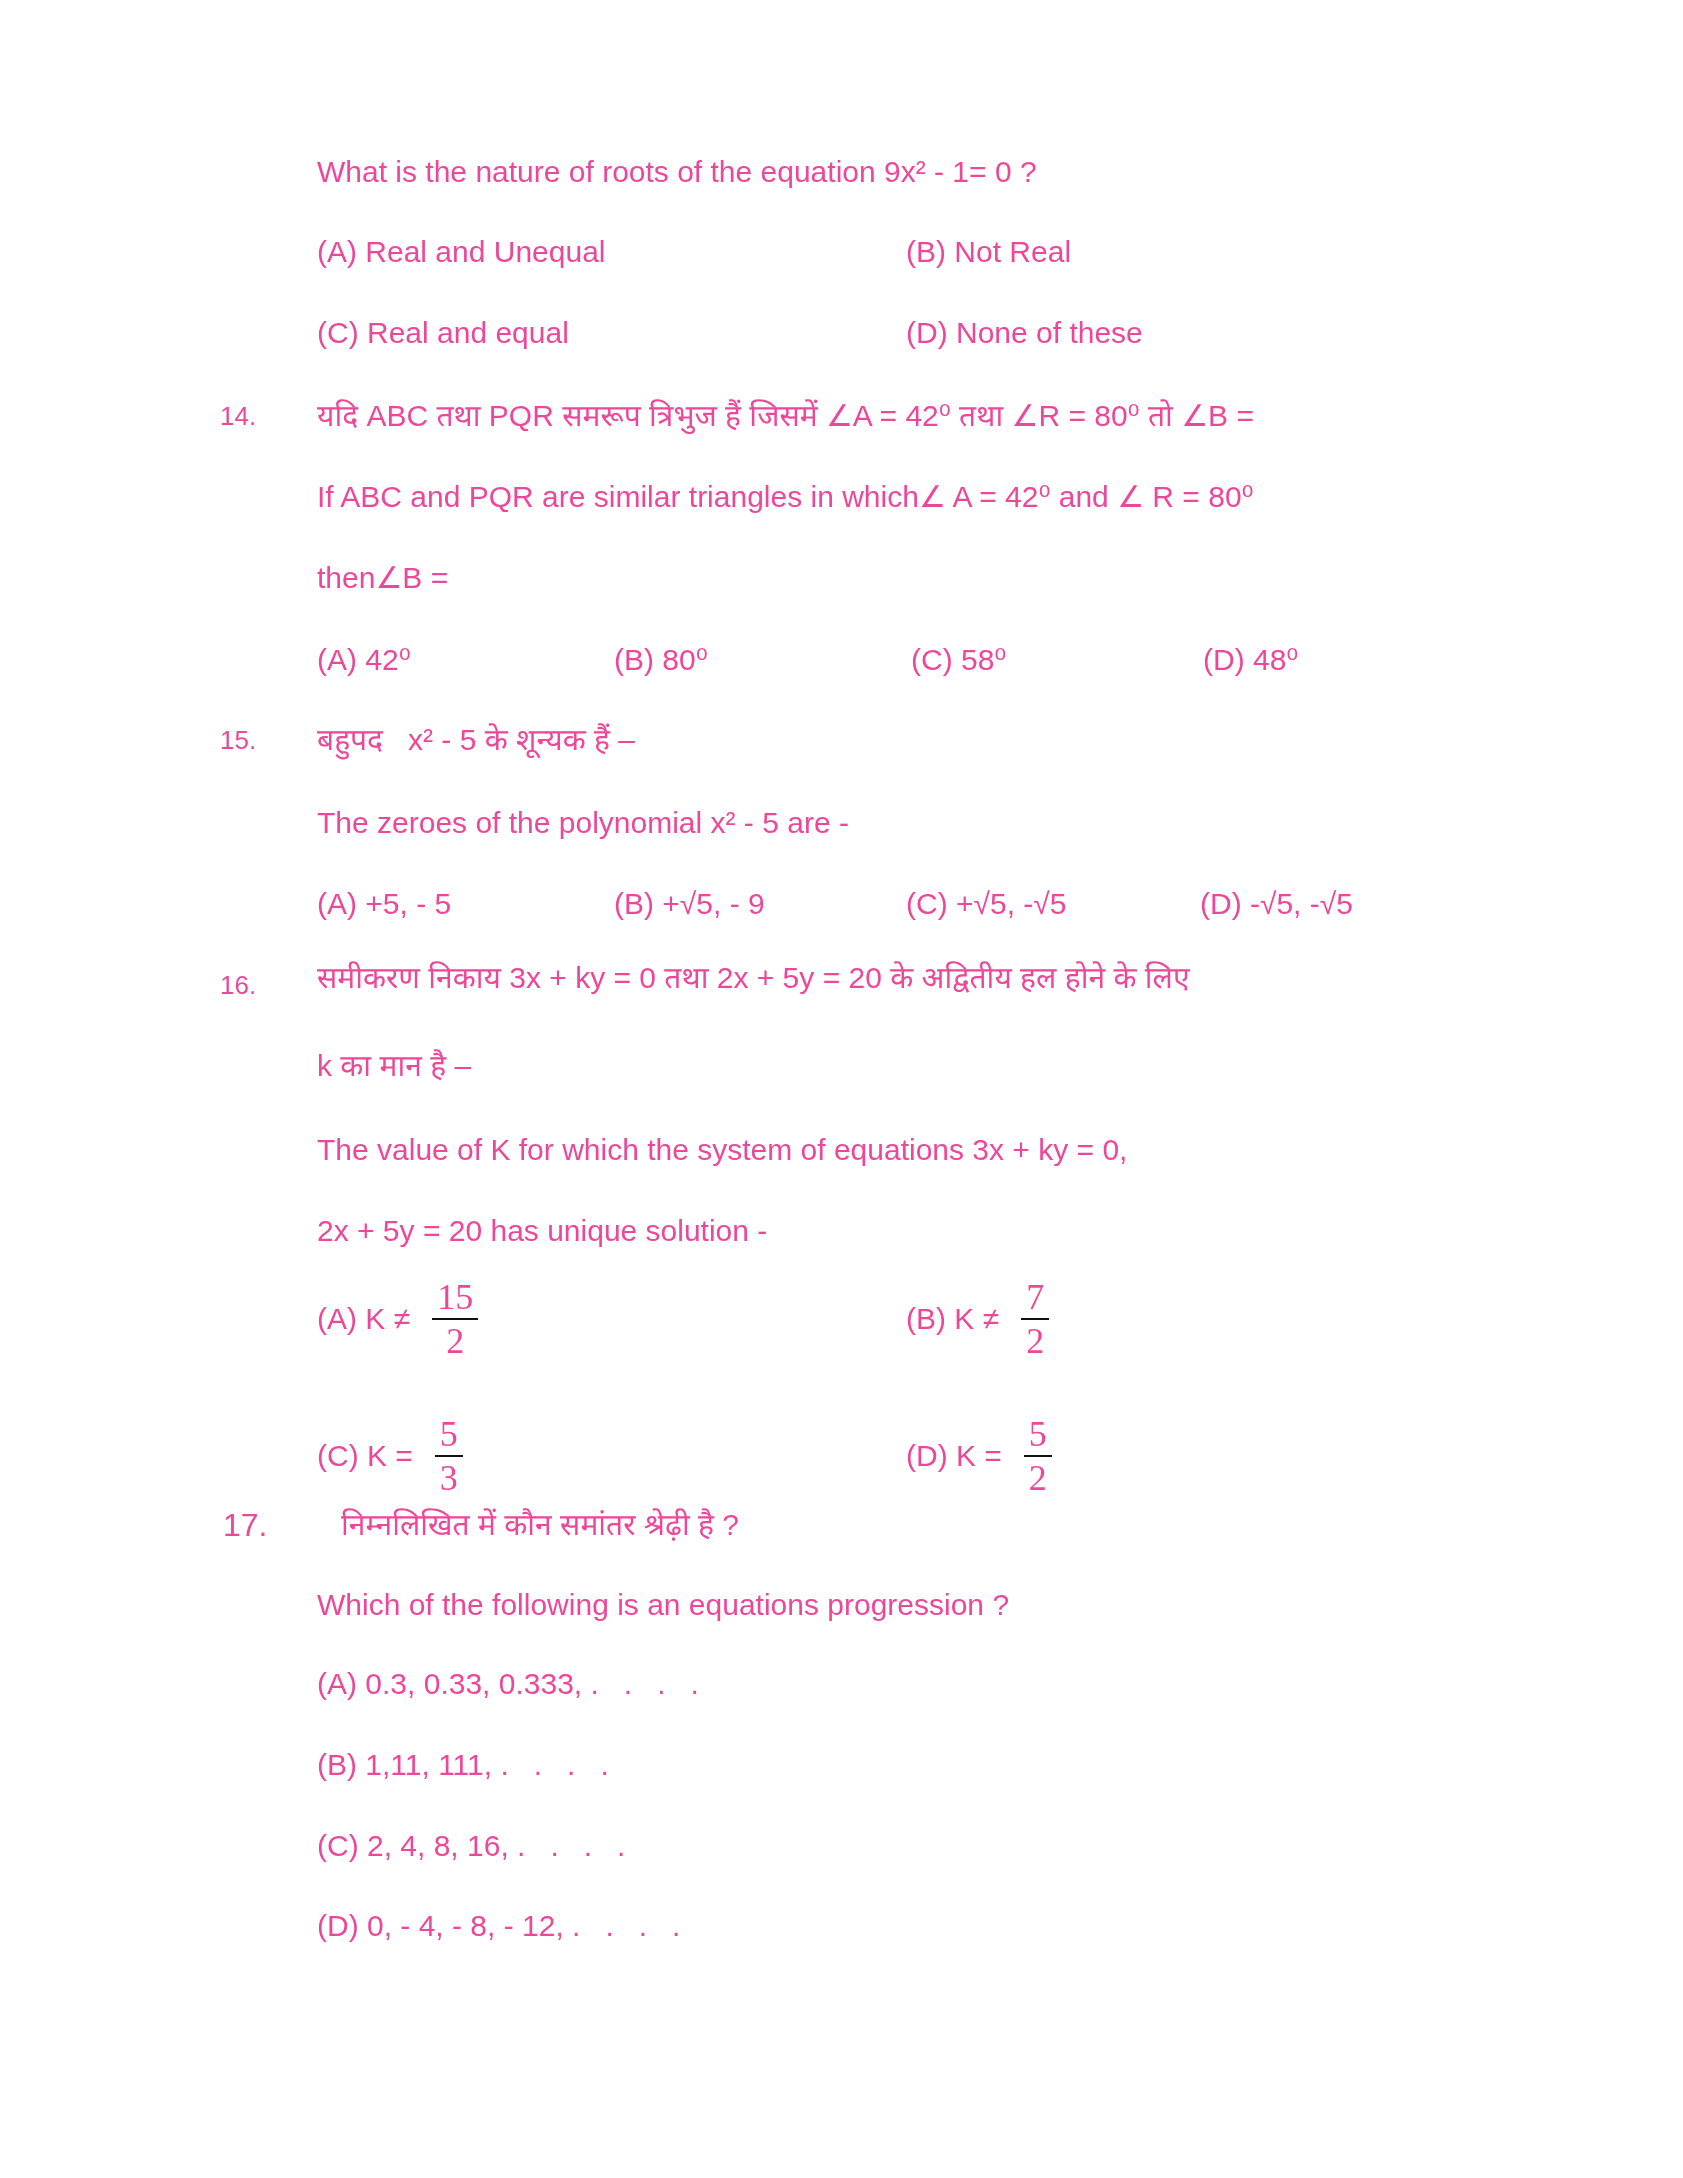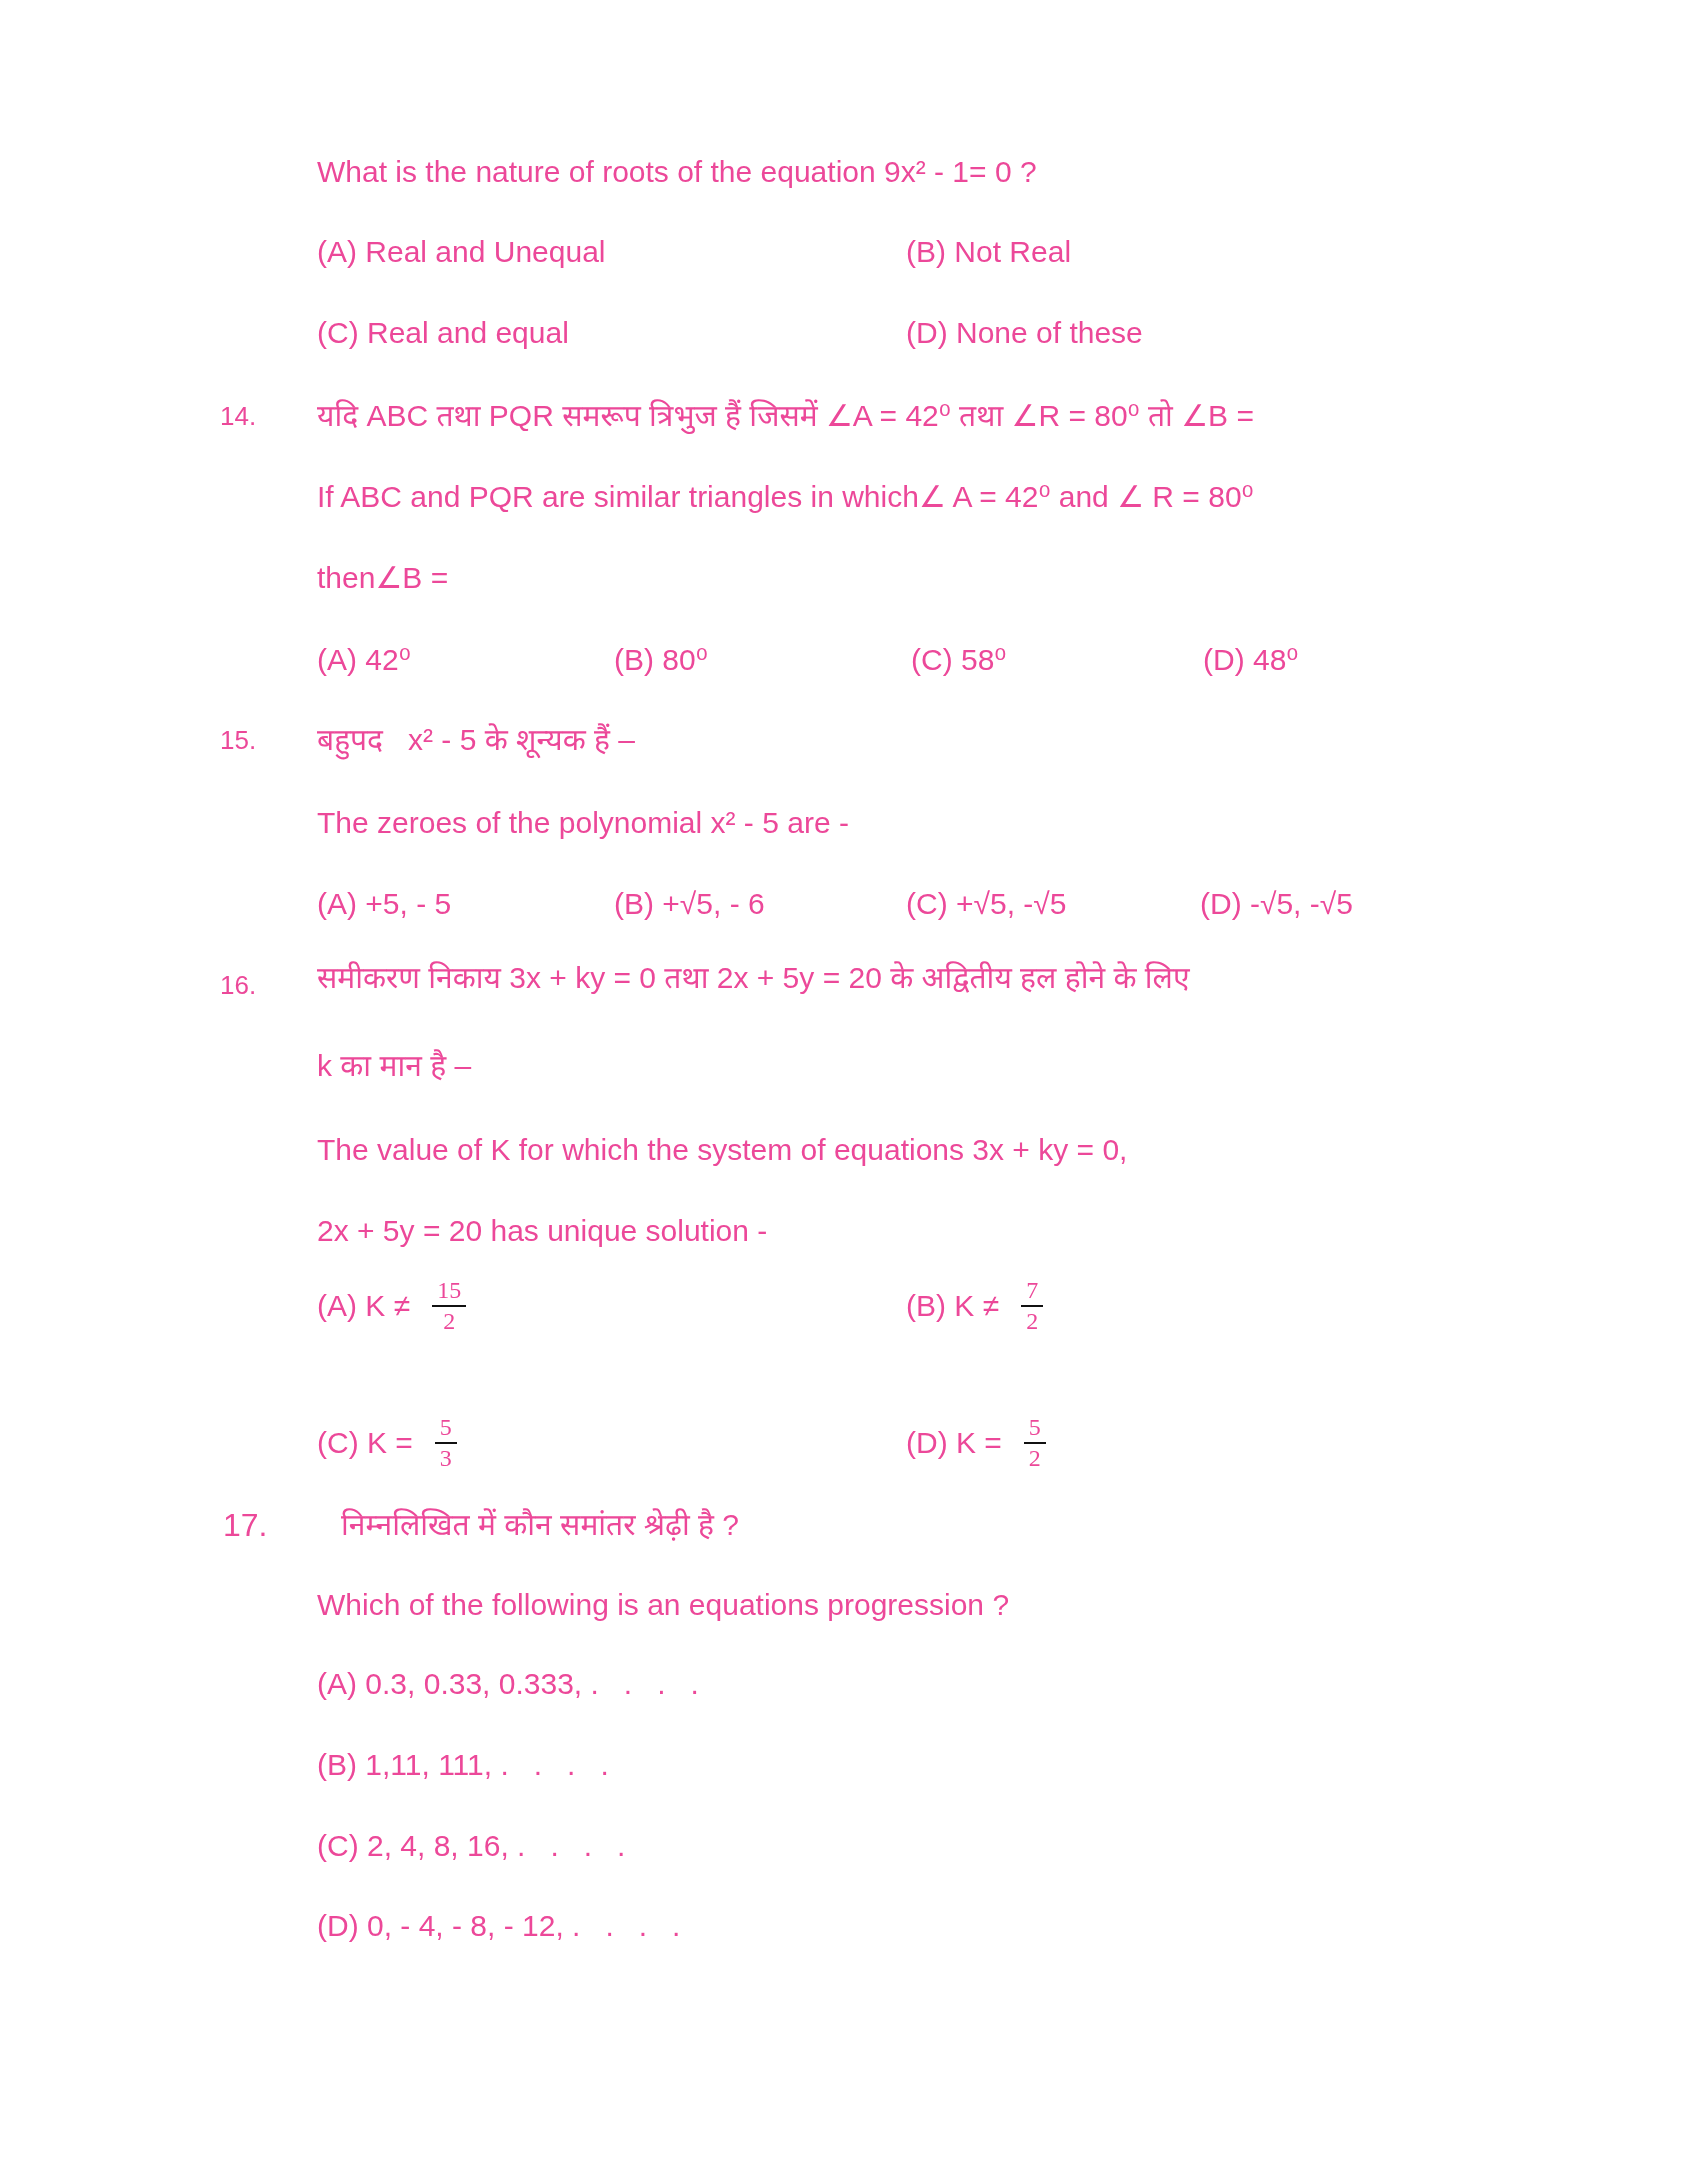--- a/index.html
+++ b/index.html
@@ -25,21 +25,21 @@
   }
   .qnum {
     font-size: 26px;
   }
   .frac {
     display: inline-flex;
     flex-direction: column;
     align-items: center;
     vertical-align: middle;
     font-family: "Liberation Serif", "DejaVu Serif", serif;
-    font-size: 24px;
+    font-size: 36px;
     line-height: 1.12;
     margin-left: 22px;
     transform: translateY(-2px);
   }
   .frac .num {
     border-bottom: 2px solid #111111;
     padding: 0 5px 1px 5px;
   }
   .frac .den {
     padding-top: 1px;
@@ -62,21 +62,21 @@
   <span class="line" style="left:317px; top:556px;">then∠B =</span>
   <span class="line" style="left:317px;  top:638px;">(A) 42⁰</span>
   <span class="line" style="left:614px;  top:638px;">(B) 80⁰</span>
   <span class="line" style="left:911px;  top:638px;">(C) 58⁰</span>
   <span class="line" style="left:1203px; top:638px;">(D) 48⁰</span>
 
   <span class="line qnum" style="left:220px; top:718px;">15.</span>
   <span class="line" style="left:317px; top:718px;">बहुपद   x² - 5 के शून्यक हैं –</span>
   <span class="line" style="left:317px; top:801px;">The zeroes of the polynomial x² - 5 are -</span>
   <span class="line" style="left:317px;  top:882px;">(A) +5, - 5</span>
-  <span class="line" style="left:614px;  top:882px;">(B) +√5, - 6</span>
+  <span class="line" style="left:614px;  top:882px;">(B) +√5, - 9</span>
   <span class="line" style="left:906px;  top:882px;">(C) +√5, -√5</span>
   <span class="line" style="left:1200px; top:882px;">(D) -√5, -√5</span>
 
   <span class="line qnum" style="left:220px; top:963px;">16.</span>
   <span class="line" style="left:317px; top:956px;">समीकरण निकाय 3x + ky = 0 तथा 2x + 5y = 20 के अद्वितीय हल होने के लिए</span>
   <span class="line" style="left:317px; top:1044px;">k का मान है –</span>
   <span class="line" style="left:317px; top:1128px;">The value of K for which the system of equations 3x + ky = 0,</span>
   <span class="line" style="left:317px; top:1209px;">2x + 5y = 20 has unique solution -</span>
 
   <span class="line" style="left:317px; top:1279px;"><span>(A) K ≠</span><span class="frac"><span class="num">15</span><span class="den">2</span></span></span>

